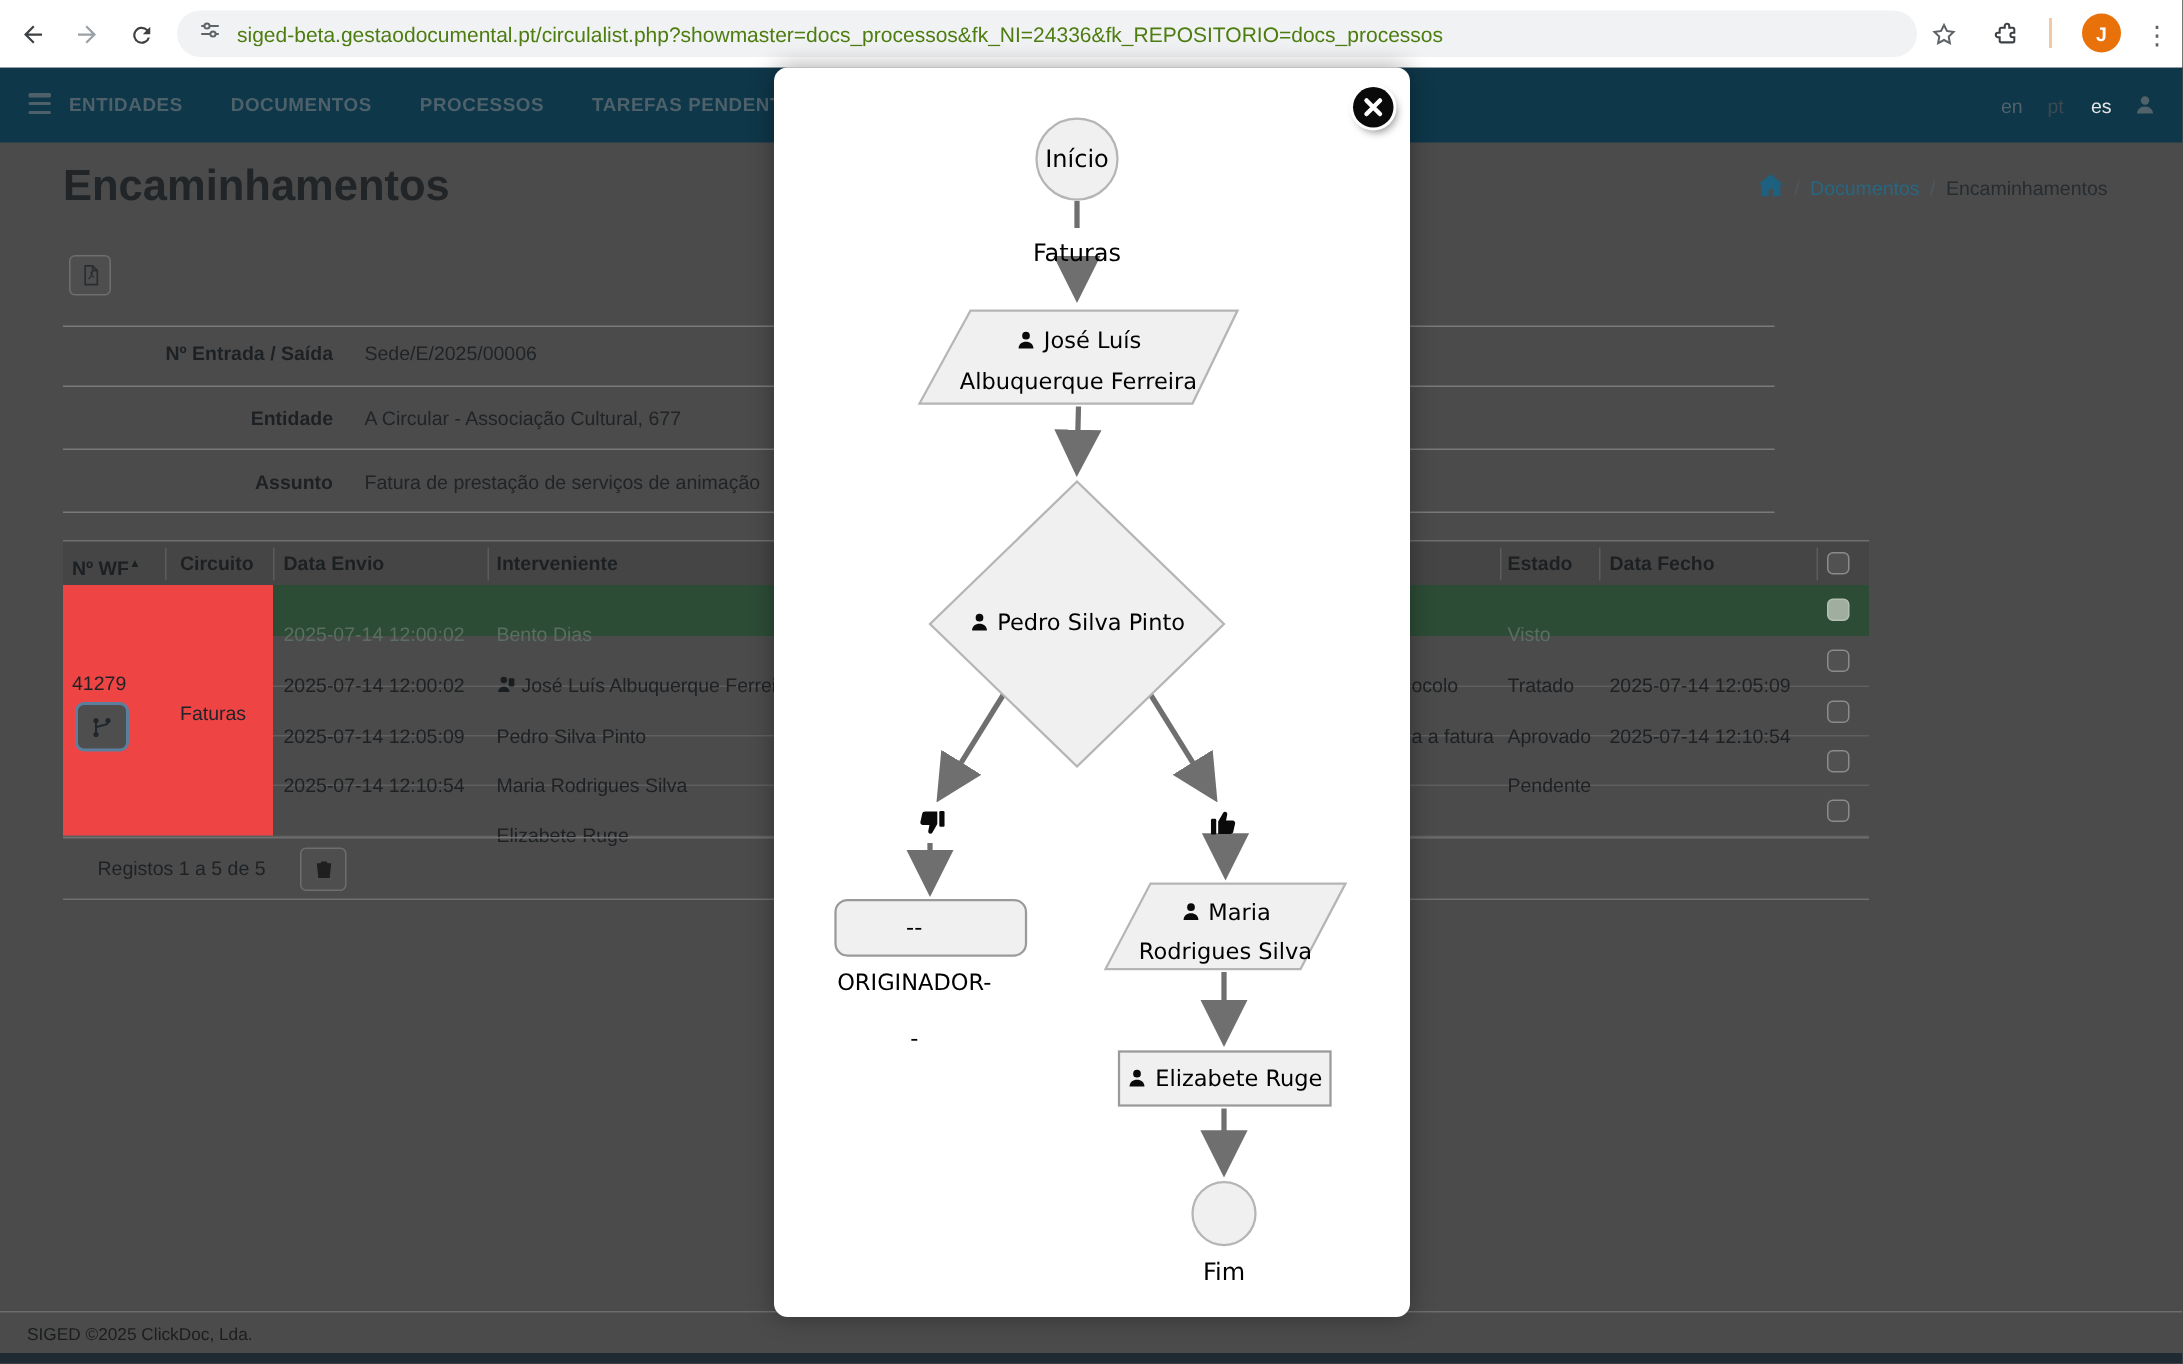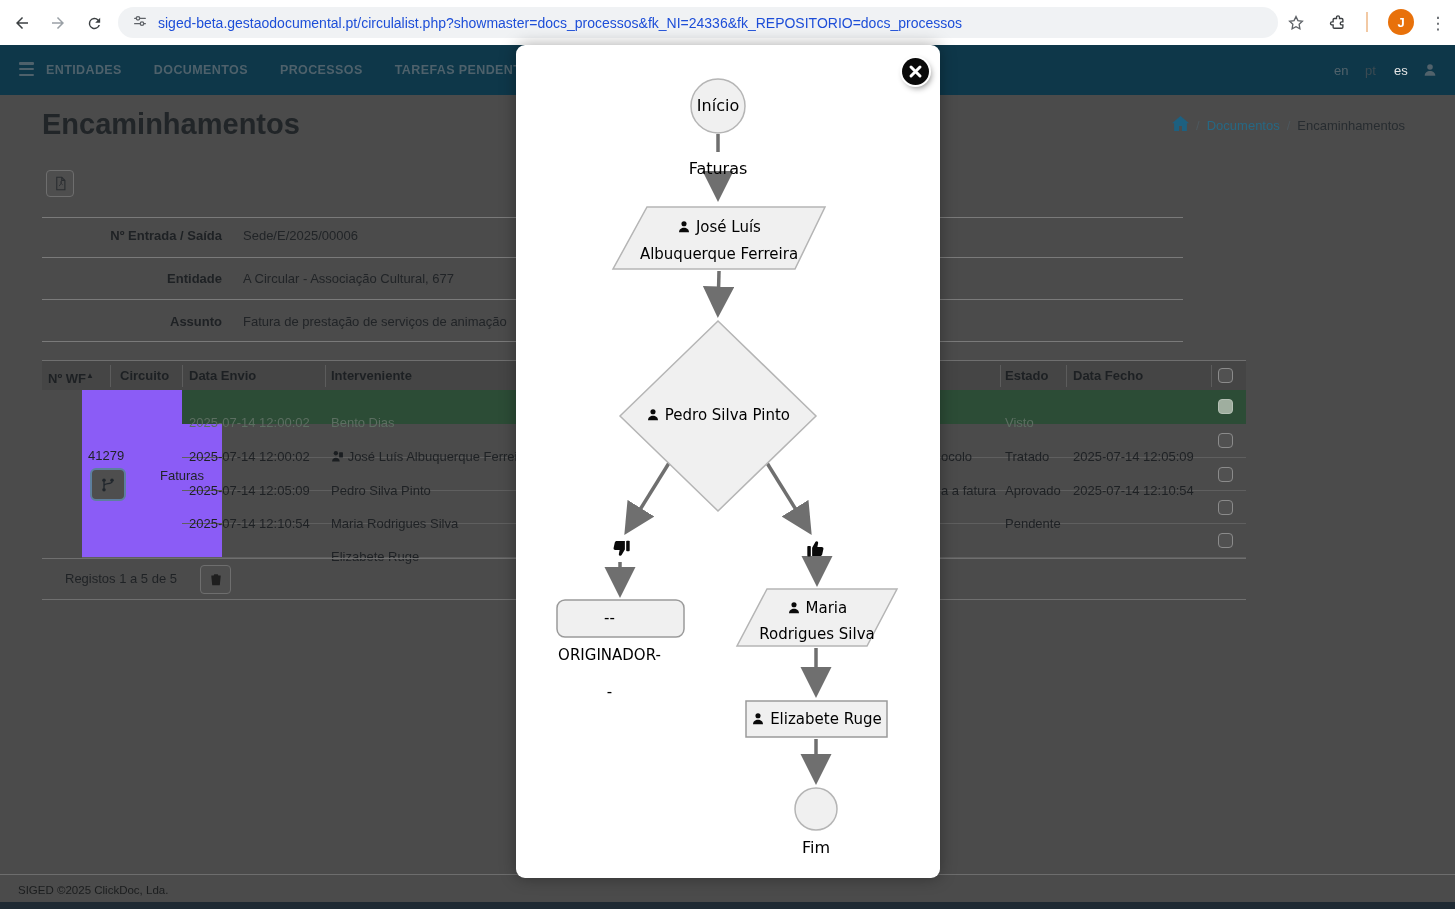--- a/index.html
+++ b/index.html
@@ -5,21 +5,21 @@
   * { margin:0; padding:0; box-sizing:border-box; }
   html,body { width:1455px; height:909px; overflow:hidden; }
   body { font-family:"Liberation Sans", sans-serif; background:#4b4b4b; position:relative; }
 
   
   .chrome { position:absolute; left:0; top:0; width:1455px; height:45px; background:#ffffff; z-index:5; }
   .nav-btn { position:absolute; top:9px; width:28px; height:28px; display:flex; align-items:center; justify-content:center;
              font-size:19px; color:#3c4043; border-radius:50%; }
   .url-pill { position:absolute; left:118px; top:7px; width:1160px; height:31px; background:#f0f2f4; border-radius:16px;
               display:flex; align-items:center; }
-  .url-text { font-size:14px; color:#1d4ed8; margin-left:10px; white-space:nowrap; overflow:hidden; }
+  .url-text { font-size:14px; color:#4d7c0f; margin-left:10px; white-space:nowrap; overflow:hidden; }
   .avatar { position:absolute; left:1388px; top:9px; width:26px; height:26px; border-radius:50%; background:#e8710a;
             color:#fff; font-size:13px; font-weight:700; display:flex; align-items:center; justify-content:center; }
 
   
   .navbar { position:absolute; left:0; top:45px; width:1455px; height:50px; background:#0e3749; z-index:1; }
   .nav-items { position:absolute; left:46px; top:0; height:50px; display:flex; align-items:center; gap:32px; }
   .nav-item { font-size:12.5px; font-weight:700; letter-spacing:.4px; color:#4e616b; white-space:nowrap; }
   .hamburger { position:absolute; left:19px; top:17px; width:15px; height:14px; display:flex; flex-direction:column; justify-content:space-between; }
   .hamburger i { display:block; height:2.5px; background:#4e616b; border-radius:1px; }
   .lang { position:absolute; top:0; height:50px; display:flex; align-items:center; font-size:13px; }
@@ -35,21 +35,21 @@
 
   .hline { position:absolute; left:42px; width:1141px; height:1px; background:#7a7a7a; z-index:1; }
   .dlabel { position:absolute; width:180px; text-align:right; font-size:13px; font-weight:700; color:#1e2124; z-index:1; }
   .dvalue { position:absolute; left:243px; font-size:13px; color:#212427; white-space:nowrap; z-index:1; }
 
   
   .thead { position:absolute; left:42px; top:360px; width:1204px; height:30px; background:#454545; z-index:1;
            border-top:1px solid #6f6f6f; }
   .th { position:absolute; top:0; height:30px; line-height:30px; font-size:13px; font-weight:700; color:#1d2023; white-space:nowrap; }
   .vsep { position:absolute; top:4px; width:1px; height:22px; background:#5c5c5c; }
-  .colblock { position:absolute; background:#8b5cf6; z-index:1;margin-left:40px; }
+  .colblock { position:absolute; background:#ef4444; z-index:1; }
   .trow { position:absolute; left:182px; width:1064px; border-bottom:1px solid #5f5f5f; z-index:1; }
   .trow.green { background:#2c4c36; border-bottom:none; }
   .tc { position:absolute; top:16px; font-size:13px; color:#1e2124; white-space:nowrap; }
   .green .tc { color:#5c6e61; }
   .chk { position:absolute; width:15px; height:15px; border:1.5px solid #8b8b8b; border-radius:4px; background:#515151; }
   .green .chk { background:#9fae9f; border-color:#b4c0b4; }
   .tfoot { position:absolute; left:42px; top:558px; width:1204px; height:42px; border-top:1px solid #6f6f6f;
            border-bottom:1px solid #6f6f6f; z-index:1; }
 
   .sitefoot { position:absolute; left:0; top:874px; width:1455px; height:28px; border-top:1px solid #6d6d6d; z-index:1; }

